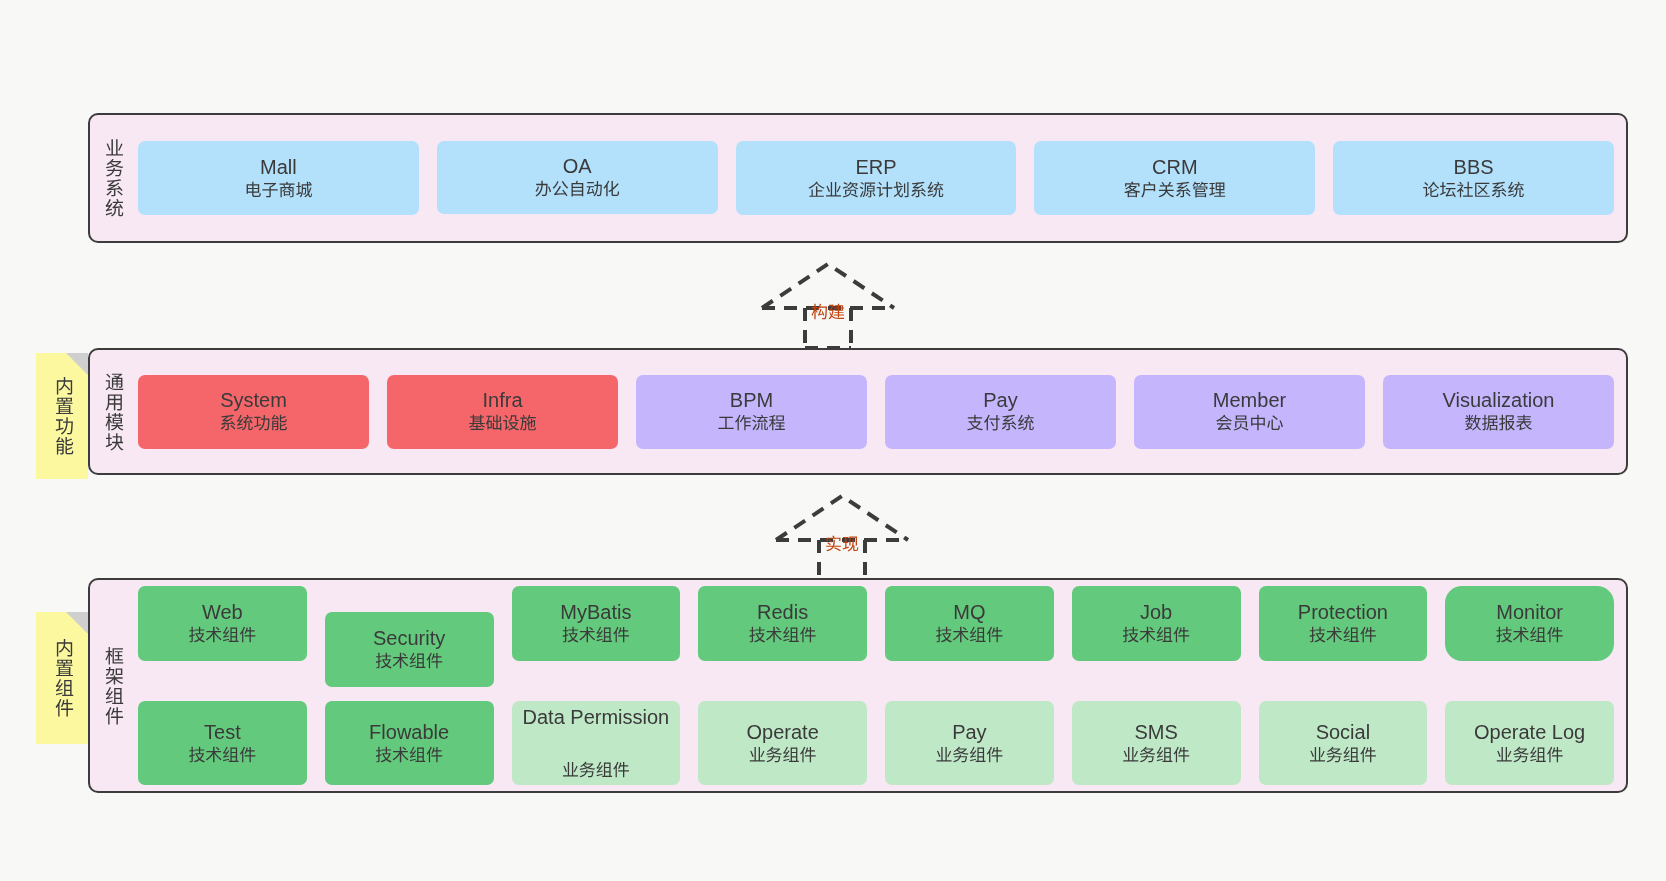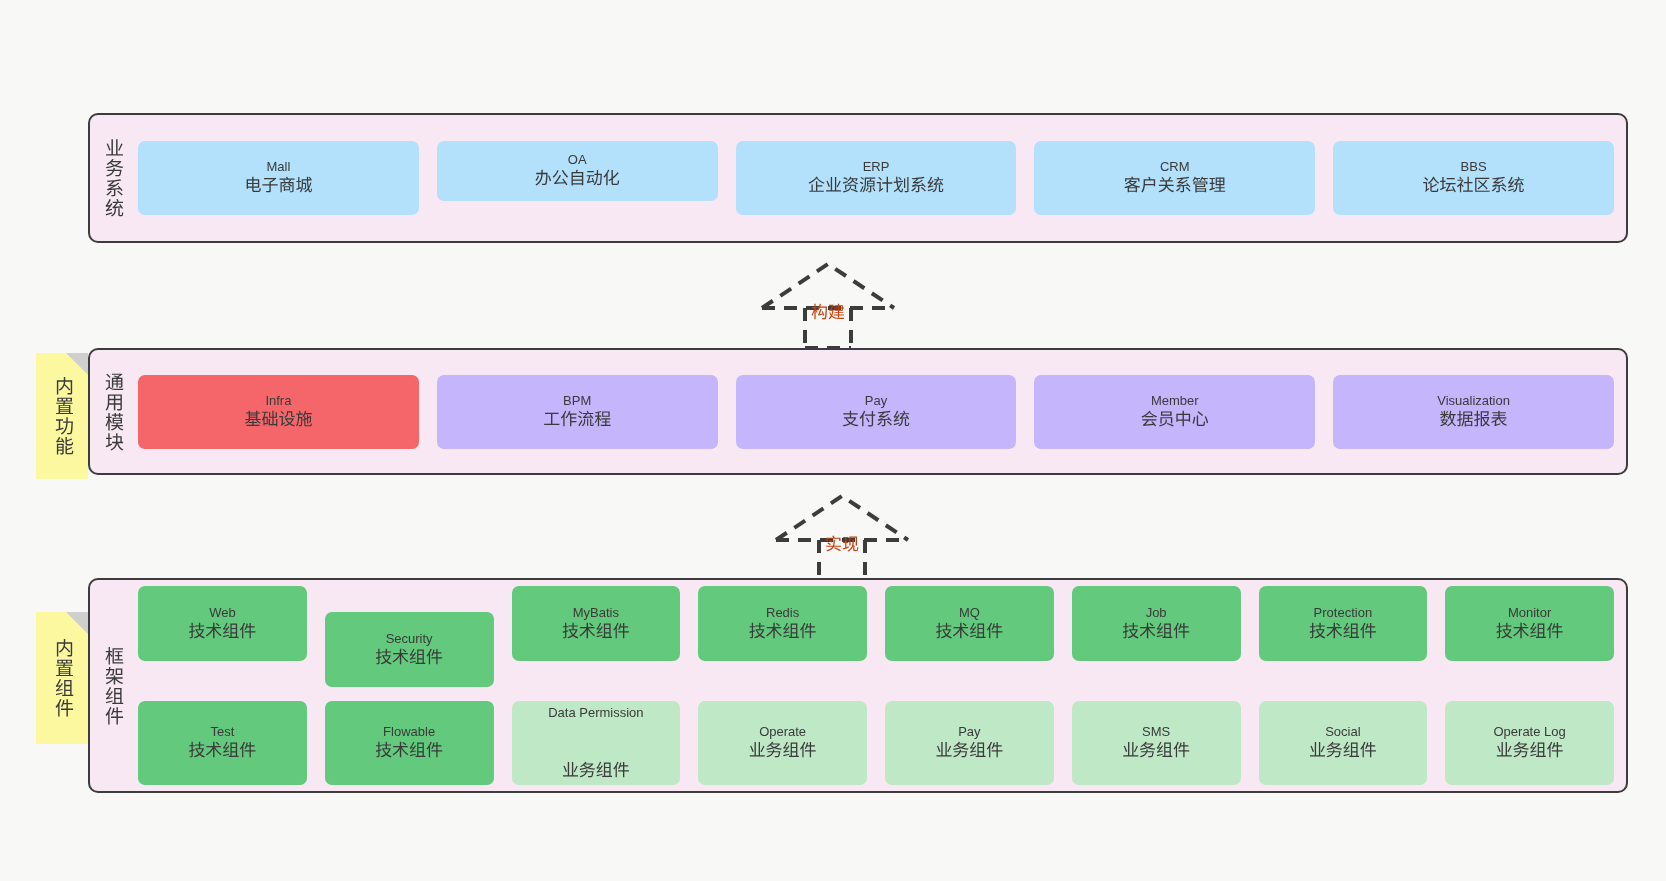--- a/index.html
+++ b/index.html
@@ -74,21 +74,21 @@
     display: flex;
     flex-direction: column;
     align-items: center;
     justify-content: center;
     text-align: center;
     color: #3a3a3a;
     line-height: 1.26;
     padding: 4px 6px;
   }
   .card .en {
-    font-size: 13px;
+    font-size: 20px;
     white-space: nowrap;
   }
   .card .cn {
     font-size: 17px;
     white-space: nowrap;
   }
   .card.wrap .en { white-space: normal; }
 
   .c-blue       { background: #b3e0fb; }
   .c-red        { background: #f4666a; }
@@ -145,21 +145,21 @@
 <div id="canvas">
 
   <div class="layer" id="layer-business-system" style="left:88px; top:113px; width:1540px; height:130px;">
     <div class="layer-title">业务系统</div>
     <div class="layer-body">
       <div class="row">
         <div class="card c-blue" style="height:74px;">
           <span class="en">Mall</span>
           <span class="cn">电子商城</span>
         </div>
-        <div class="card c-blue" style="height:60px;">
+        <div class="card c-blue" style="height:73px;">
           <span class="en">OA</span>
           <span class="cn">办公自动化</span>
         </div>
         <div class="card c-blue" style="height:74px;">
           <span class="en">ERP</span>
           <span class="cn">企业资源计划系统</span>
         </div>
         <div class="card c-blue" style="height:74px;">
           <span class="en">CRM</span>
           <span class="cn">客户关系管理</span>
@@ -188,20 +188,24 @@
 
   <div class="note" style="left:36px; top:353px; width:52px; height:126px;">
     <div class="fold"></div>
     <span>内置功能</span>
   </div>
 
   <div class="layer" id="layer-common-module" style="left:88px; top:348px; width:1540px; height:127px;">
     <div class="layer-title">通用模块</div>
     <div class="layer-body">
       <div class="row">
+        <div class="card c-red" style="height:74px;">
+          <span class="en">System</span>
+          <span class="cn">系统功能</span>
+        </div>
         <div class="card c-red" style="height:74px;">
           <span class="en">Infra</span>
           <span class="cn">基础设施</span>
         </div>
         <div class="card c-pink" style="height:74px;">
           <span class="en">BPM</span>
           <span class="cn">工作流程</span>
         </div>
         <div class="card c-pink" style="height:74px;">
           <span class="en">Pay</span>
@@ -261,21 +265,21 @@
           <span class="cn">技术组件</span>
         </div>
         <div class="card c-green" style="height:75px;">
           <span class="en">Job</span>
           <span class="cn">技术组件</span>
         </div>
         <div class="card c-green" style="height:75px;">
           <span class="en">Protection</span>
           <span class="cn">技术组件</span>
         </div>
-        <div class="card c-green" style="height:75px;">
+        <div class="card c-green" style="height:75px;border-radius:17px;">
           <span class="en">Monitor</span>
           <span class="cn">技术组件</span>
         </div>
       </div>
 
       <div class="row">
         <div class="card c-green" style="height:84px;">
           <span class="en">Test</span>
           <span class="cn">技术组件</span>
         </div>

